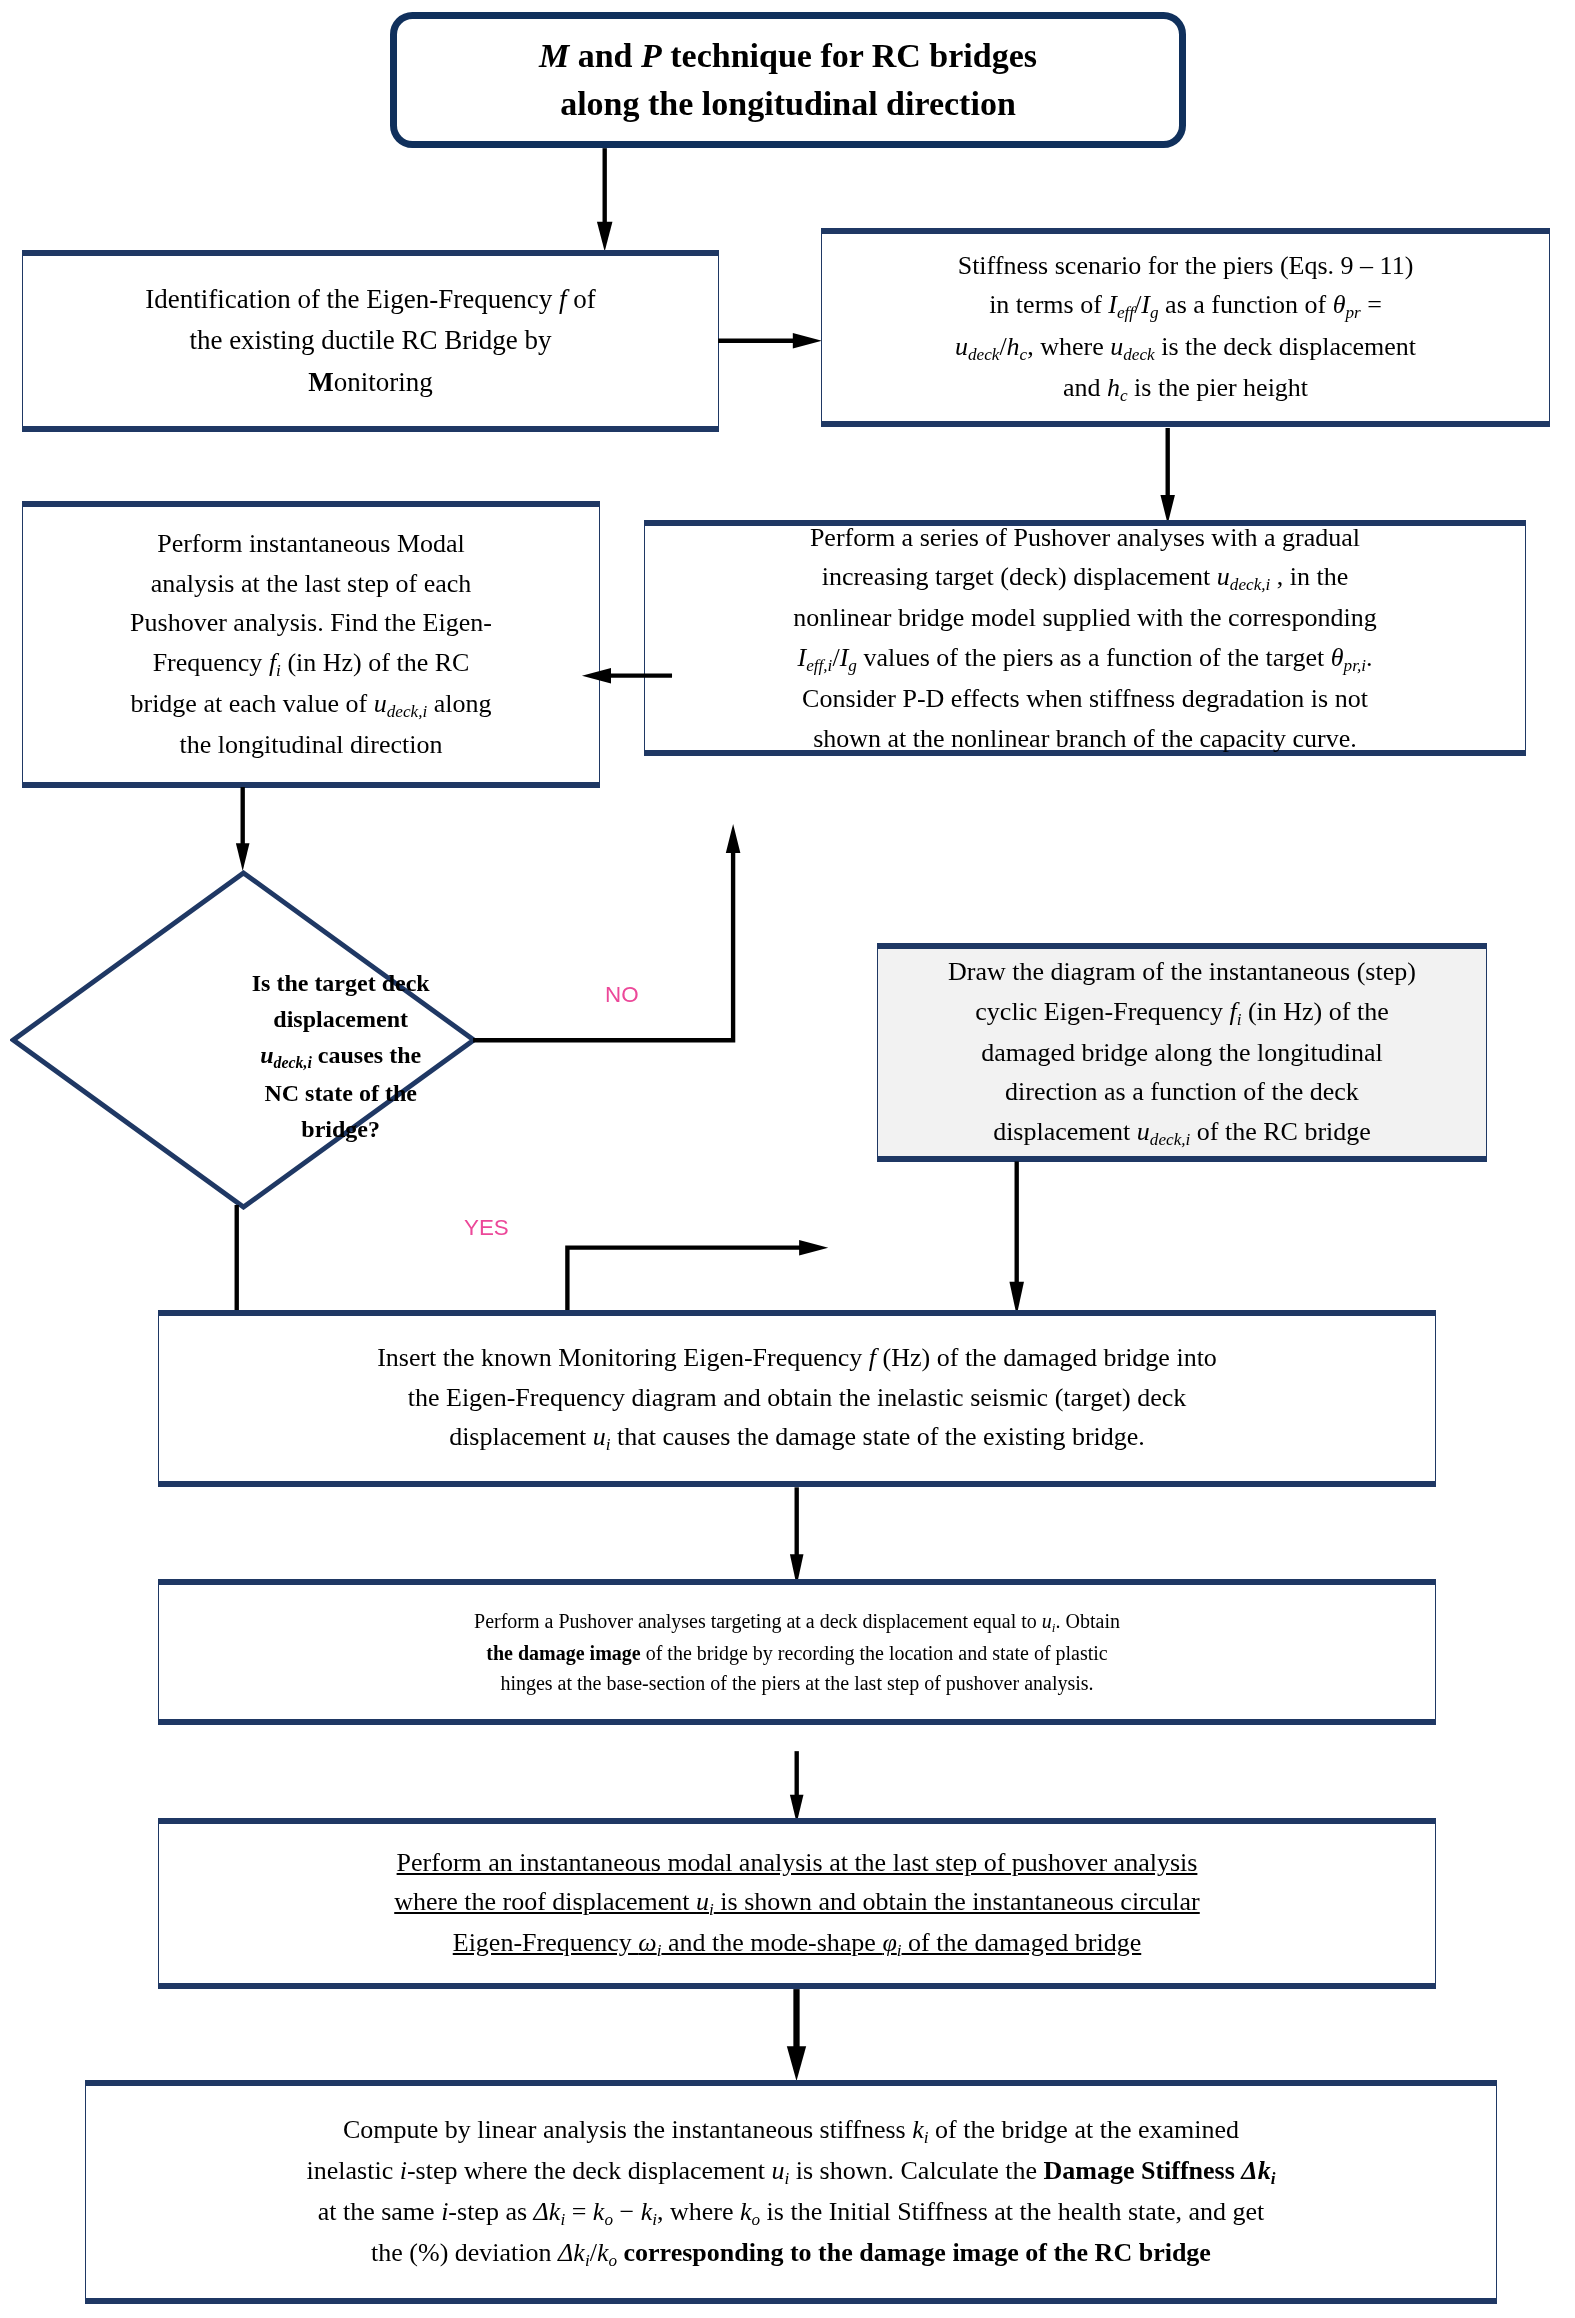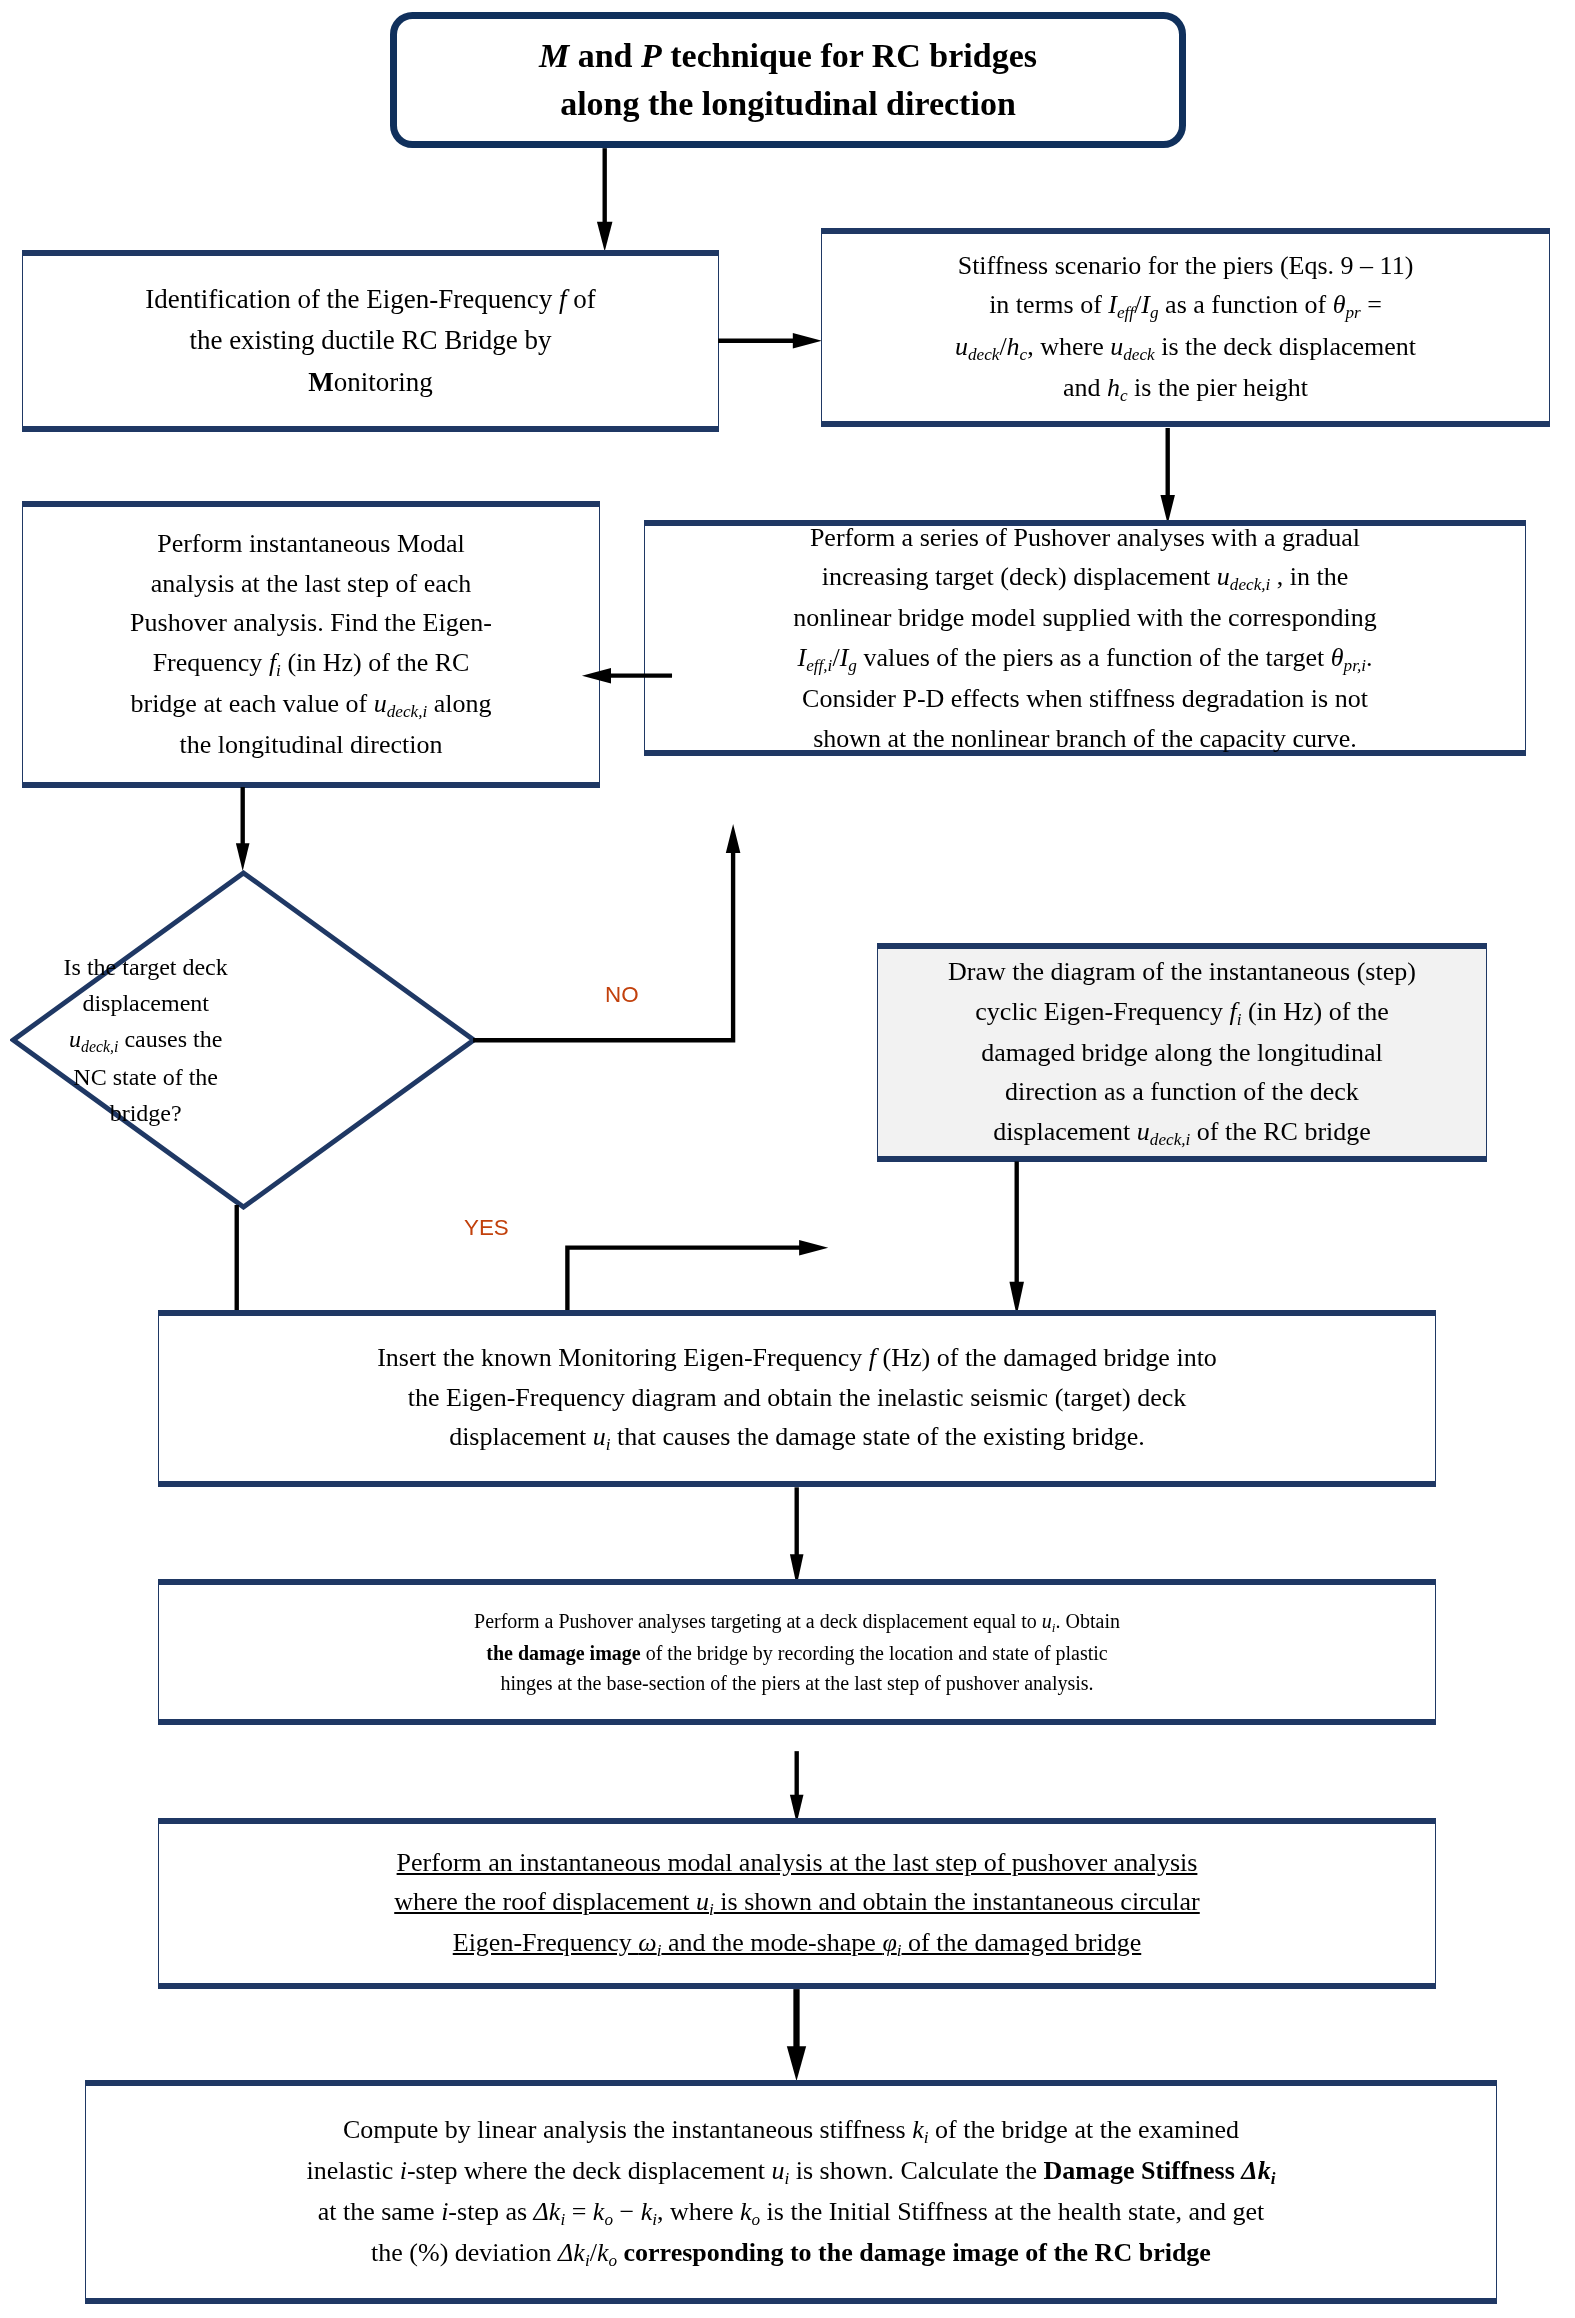--- a/index.html
+++ b/index.html
@@ -47,36 +47,37 @@
     line-height:1.40;
     font-weight:bold;
     font-size:34px;
   }
 
   
   .diamond-wrap{position:absolute;}
   .diamond-wrap svg{position:absolute;left:0;top:0;}
   .diamond-text{
     position:absolute;
-    left:0;top:0;
+    left:0;top:16px;
     width:100%;height:100%;
-    display:flex;align-items:center;justify-content:flex-start;
+    display:flex;align-items:center;justify-content:flex-end;
     text-align:center;
     line-height:1.50;
+    font-weight:bold;
   }
 
   
   .conn{position:absolute;}
   .conn svg{display:block;}
 
   .edge-label{
     position:absolute;
     font-family:"Liberation Sans", sans-serif;
     font-size:22.4px;
-    color:#c2410c;
+    color:#ec4899;
     white-space:nowrap;
   }
 
   
   .mi{font-style:italic;}
   .sub{font-size:0.66em;vertical-align:-0.30em;font-style:italic;}
   .b{font-weight:bold;}
 </style>
 </head>
 <body>

